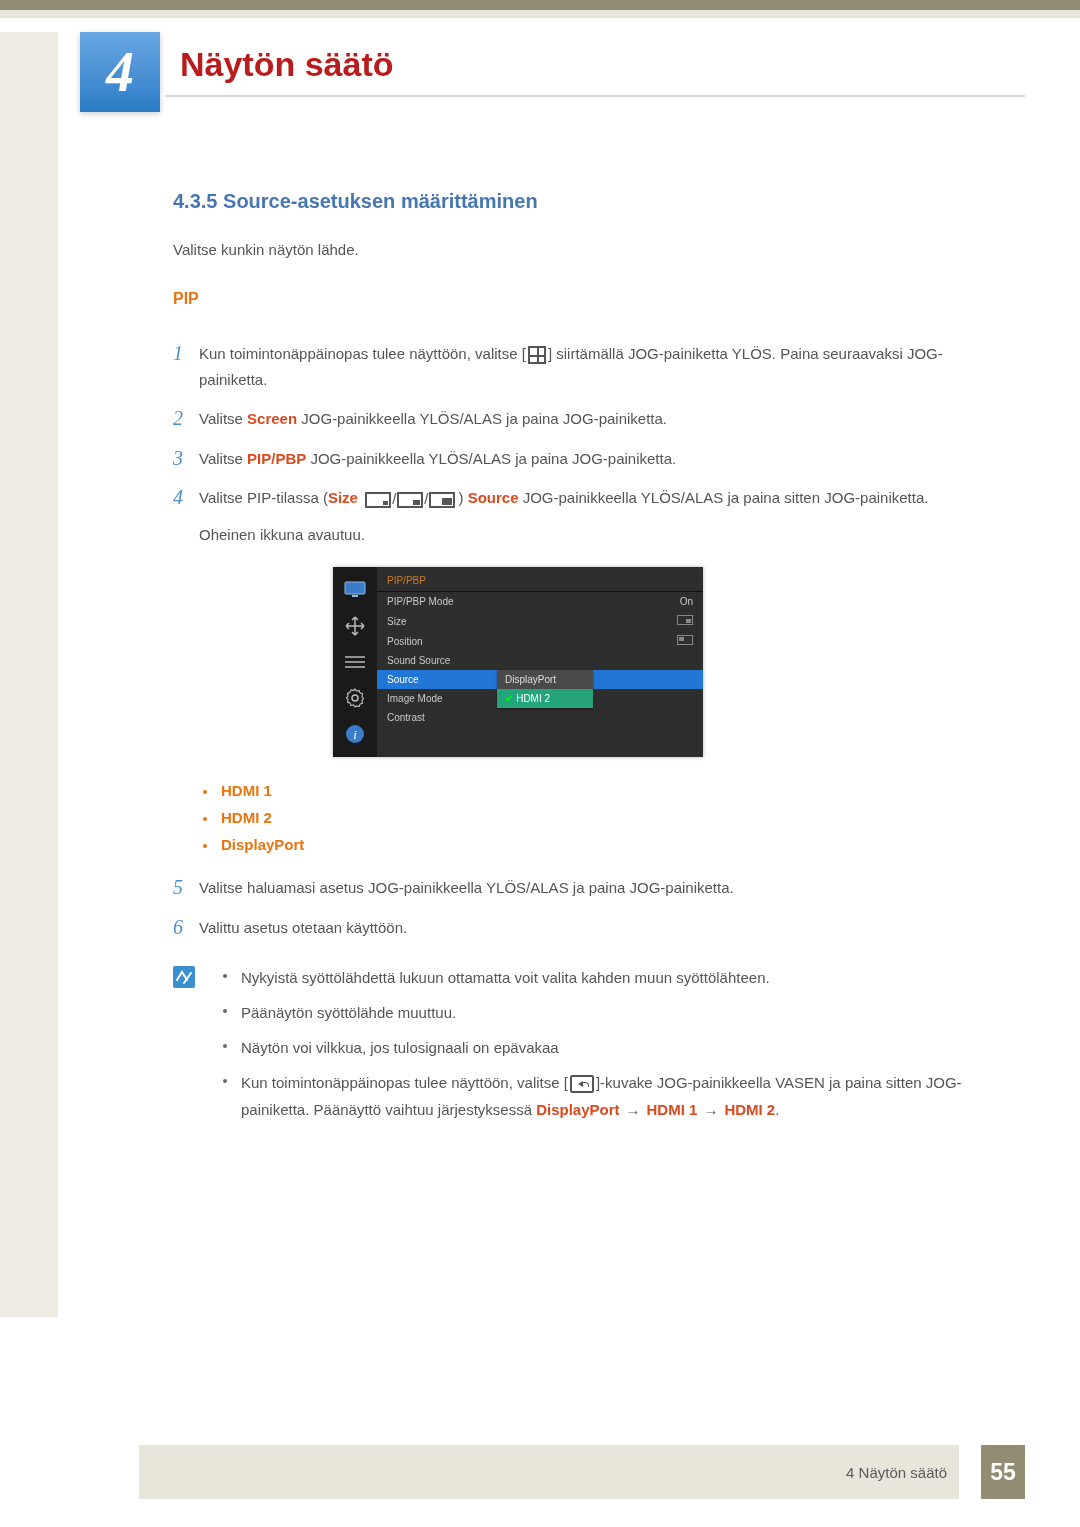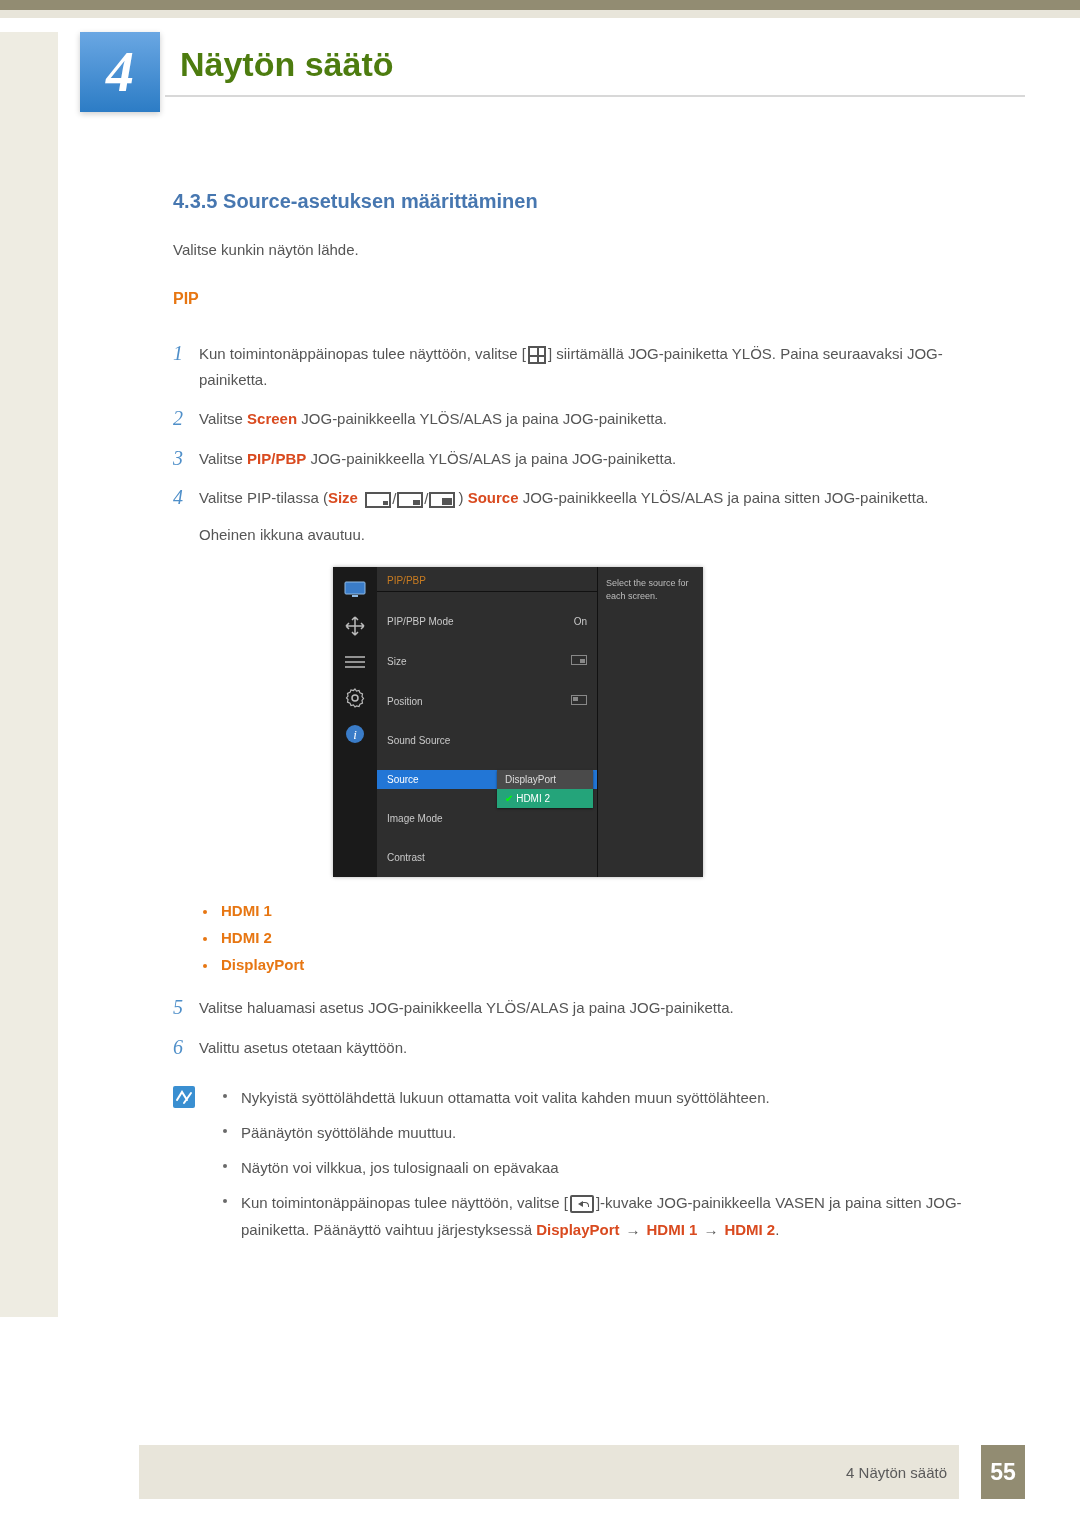--- a/index.html
+++ b/index.html
@@ -53,21 +53,21 @@
     font-weight: bold;
     font-size: 56px;
     font-family: Georgia, 'Times New Roman', serif;
   }
   .chapter-title {
     position: absolute;
     left: 180px;
     top: 45px;
     font-size: 34px;
     font-weight: bold;
-    color: #4d7c0f;
+    color: #b91c1c;
   }
   .chapter-underline {
     position: absolute;
     left: 165px;
     top: 95px;
     right: 55px;
     height: 2px;
     background: #d8d8d8;
   }
   .content {
@@ -160,21 +160,21 @@
   .osd-side .icon{
     width:26px;height:26px;color:#b5b5b5;
     display:flex;align-items:center;justify-content:center;
     font-size:18px;
   }
   .osd-main{
     flex:1;
     padding:6px 0 10px 0;
   }
   .osd-title{color:#c97c21;font-size:10px;padding:2px 10px 5px 10px;border-bottom:1px solid #111;}
-  .osd-row{display:flex;align-items:center;padding:4px 10px;font-size:10px;position:relative;margin-top:20px;}
+  .osd-row{display:flex;align-items:center;padding:4px 10px;font-size:10px;position:relative;}
   .osd-row .label{flex:1;}
   .osd-row-highlight{background:#2276d6;color:#fff;}
   .osd-val{font-size:10px;}
   .osd-pos-box{display:inline-block;width:16px;height:10px;border:1px solid #888;position:relative;}
   .osd-pos-box:after{content:"";position:absolute;right:1px;bottom:1px;width:5px;height:4px;background:#888;}
   .osd-pos-box2{display:inline-block;width:16px;height:10px;border:1px solid #888;position:relative;}
   .osd-pos-box2:after{content:"";position:absolute;left:1px;top:1px;width:5px;height:4px;background:#888;}
   .osd-dropdown{
     position:absolute;left:120px;top:0;
     width:96px;background:#4a4a4a;color:#ddd;
@@ -349,23 +349,20 @@
             <div class="osd-dropdown-item sel">HDMI 2</div>
           </div>
         </div>
         <div class="osd-row">
           <span class="label">Image Mode</span>
         </div>
         <div class="osd-row">
           <span class="label">Contrast</span>
         </div>
       </div>
-      <div class="osd-help">
-        <span>Select the source for each screen.</span>
-      </div>
     </div>
   </div>
 
   <ul class="source-options">
     <li>HDMI 1</li>
     <li>HDMI 2</li>
     <li>DisplayPort</li>
   </ul>
 
   <div class="step-list">

